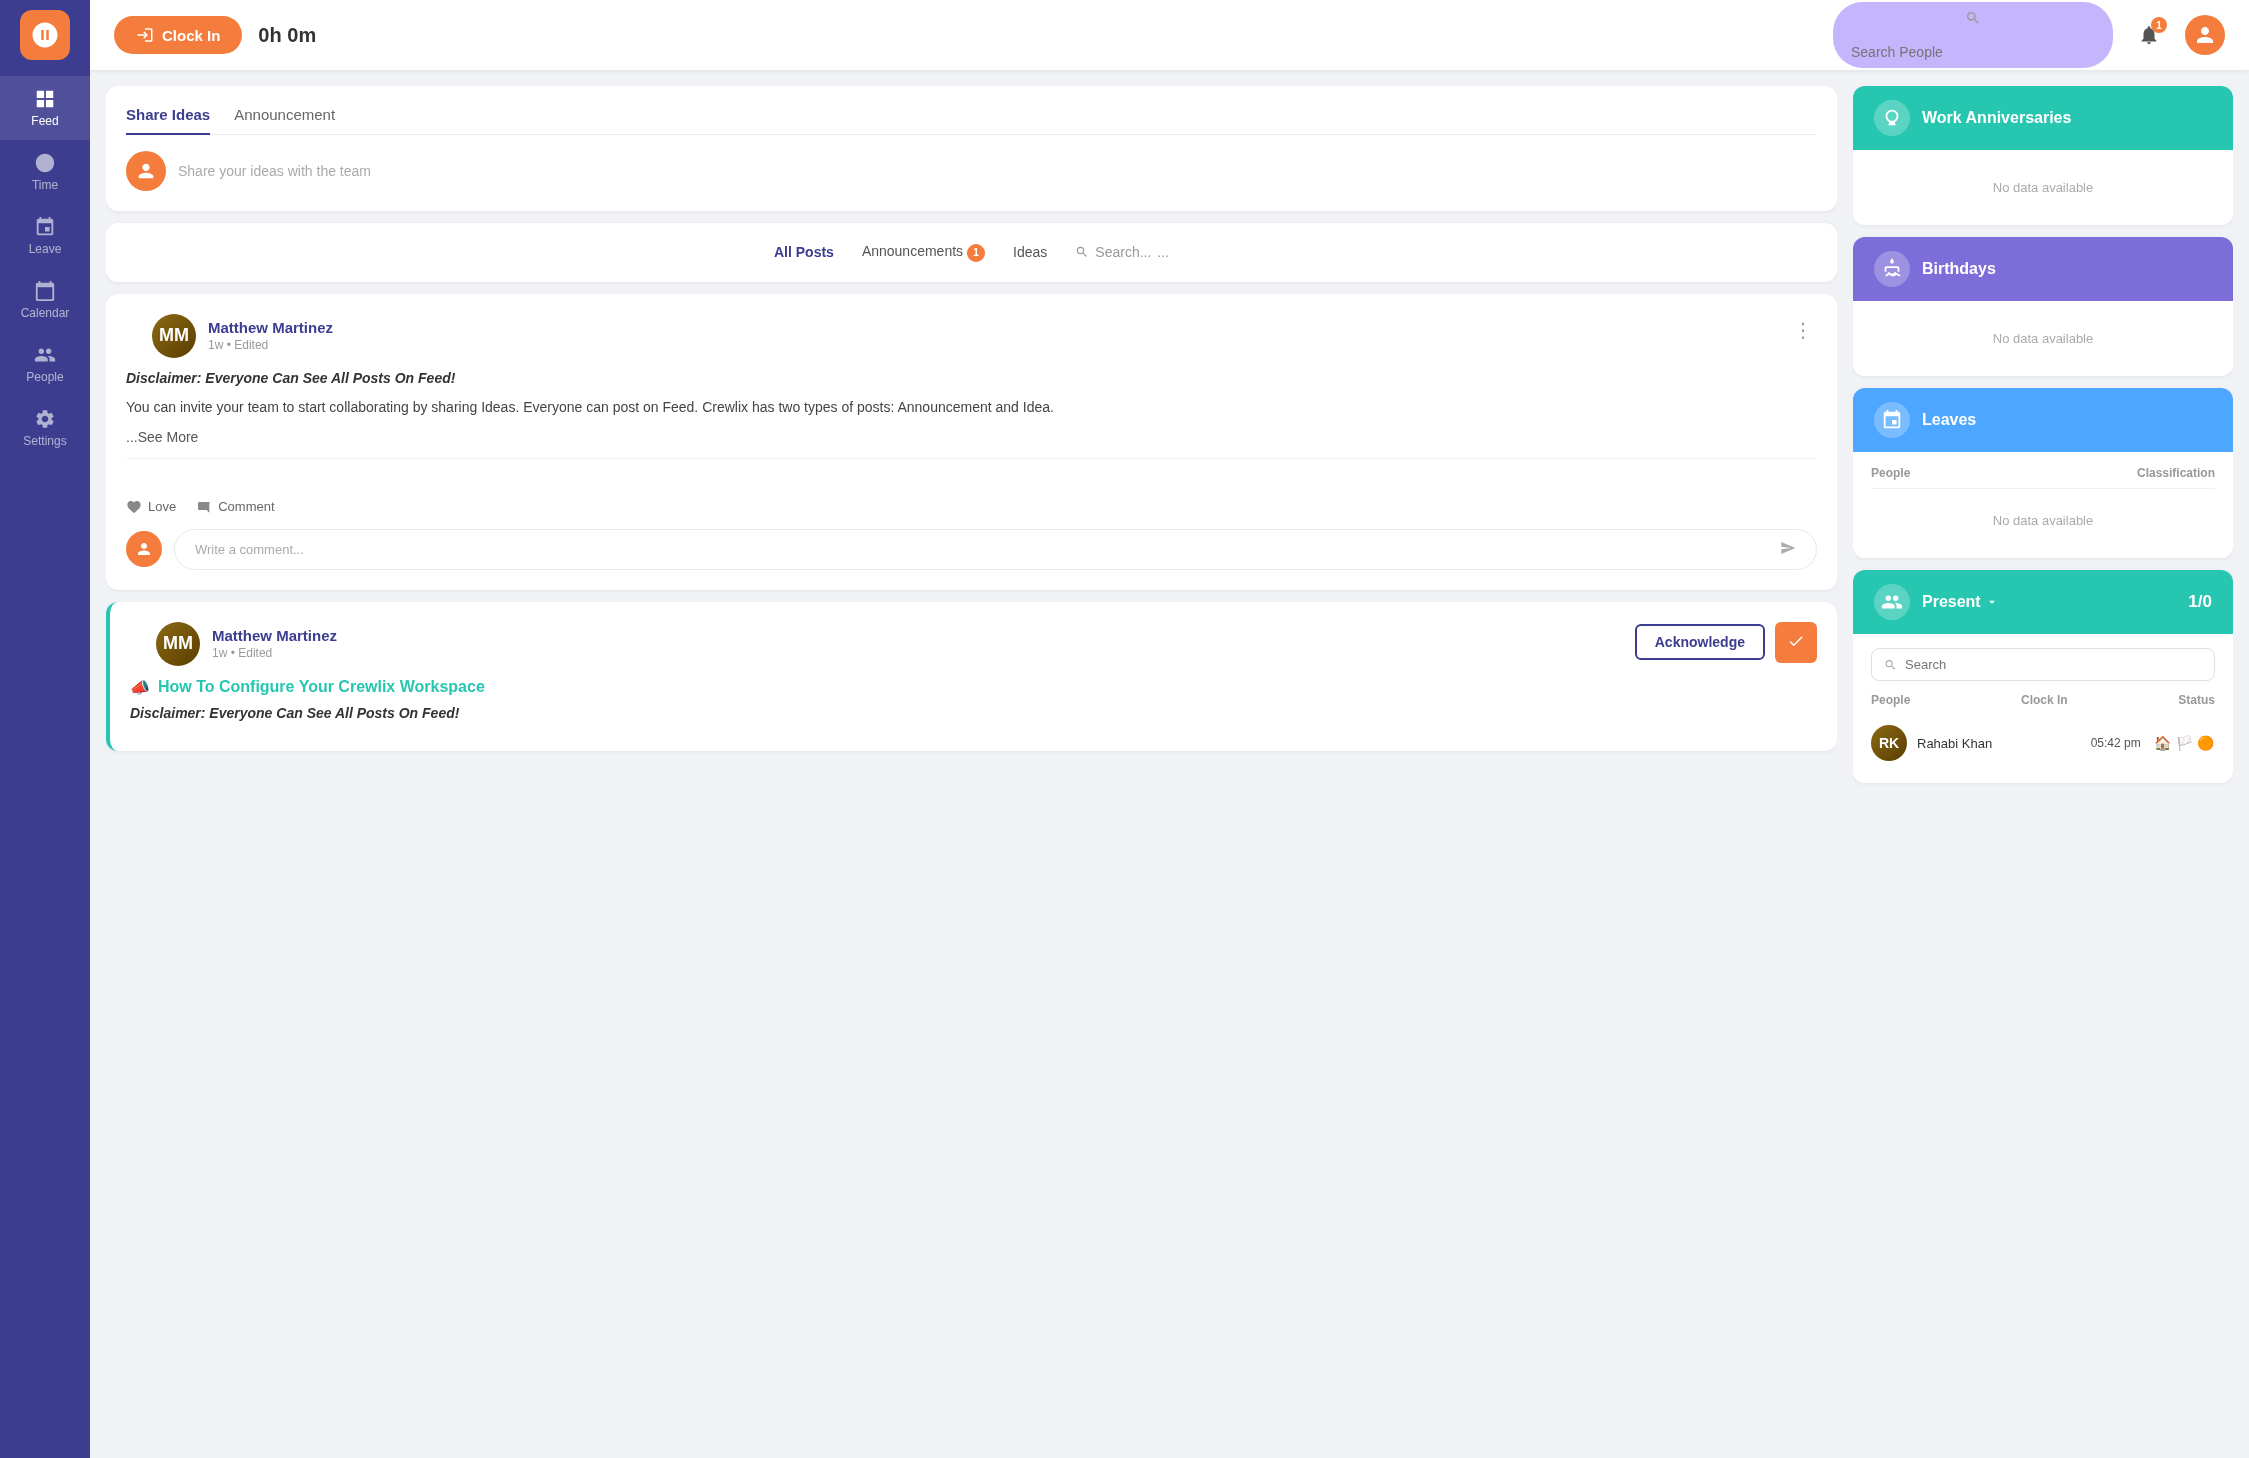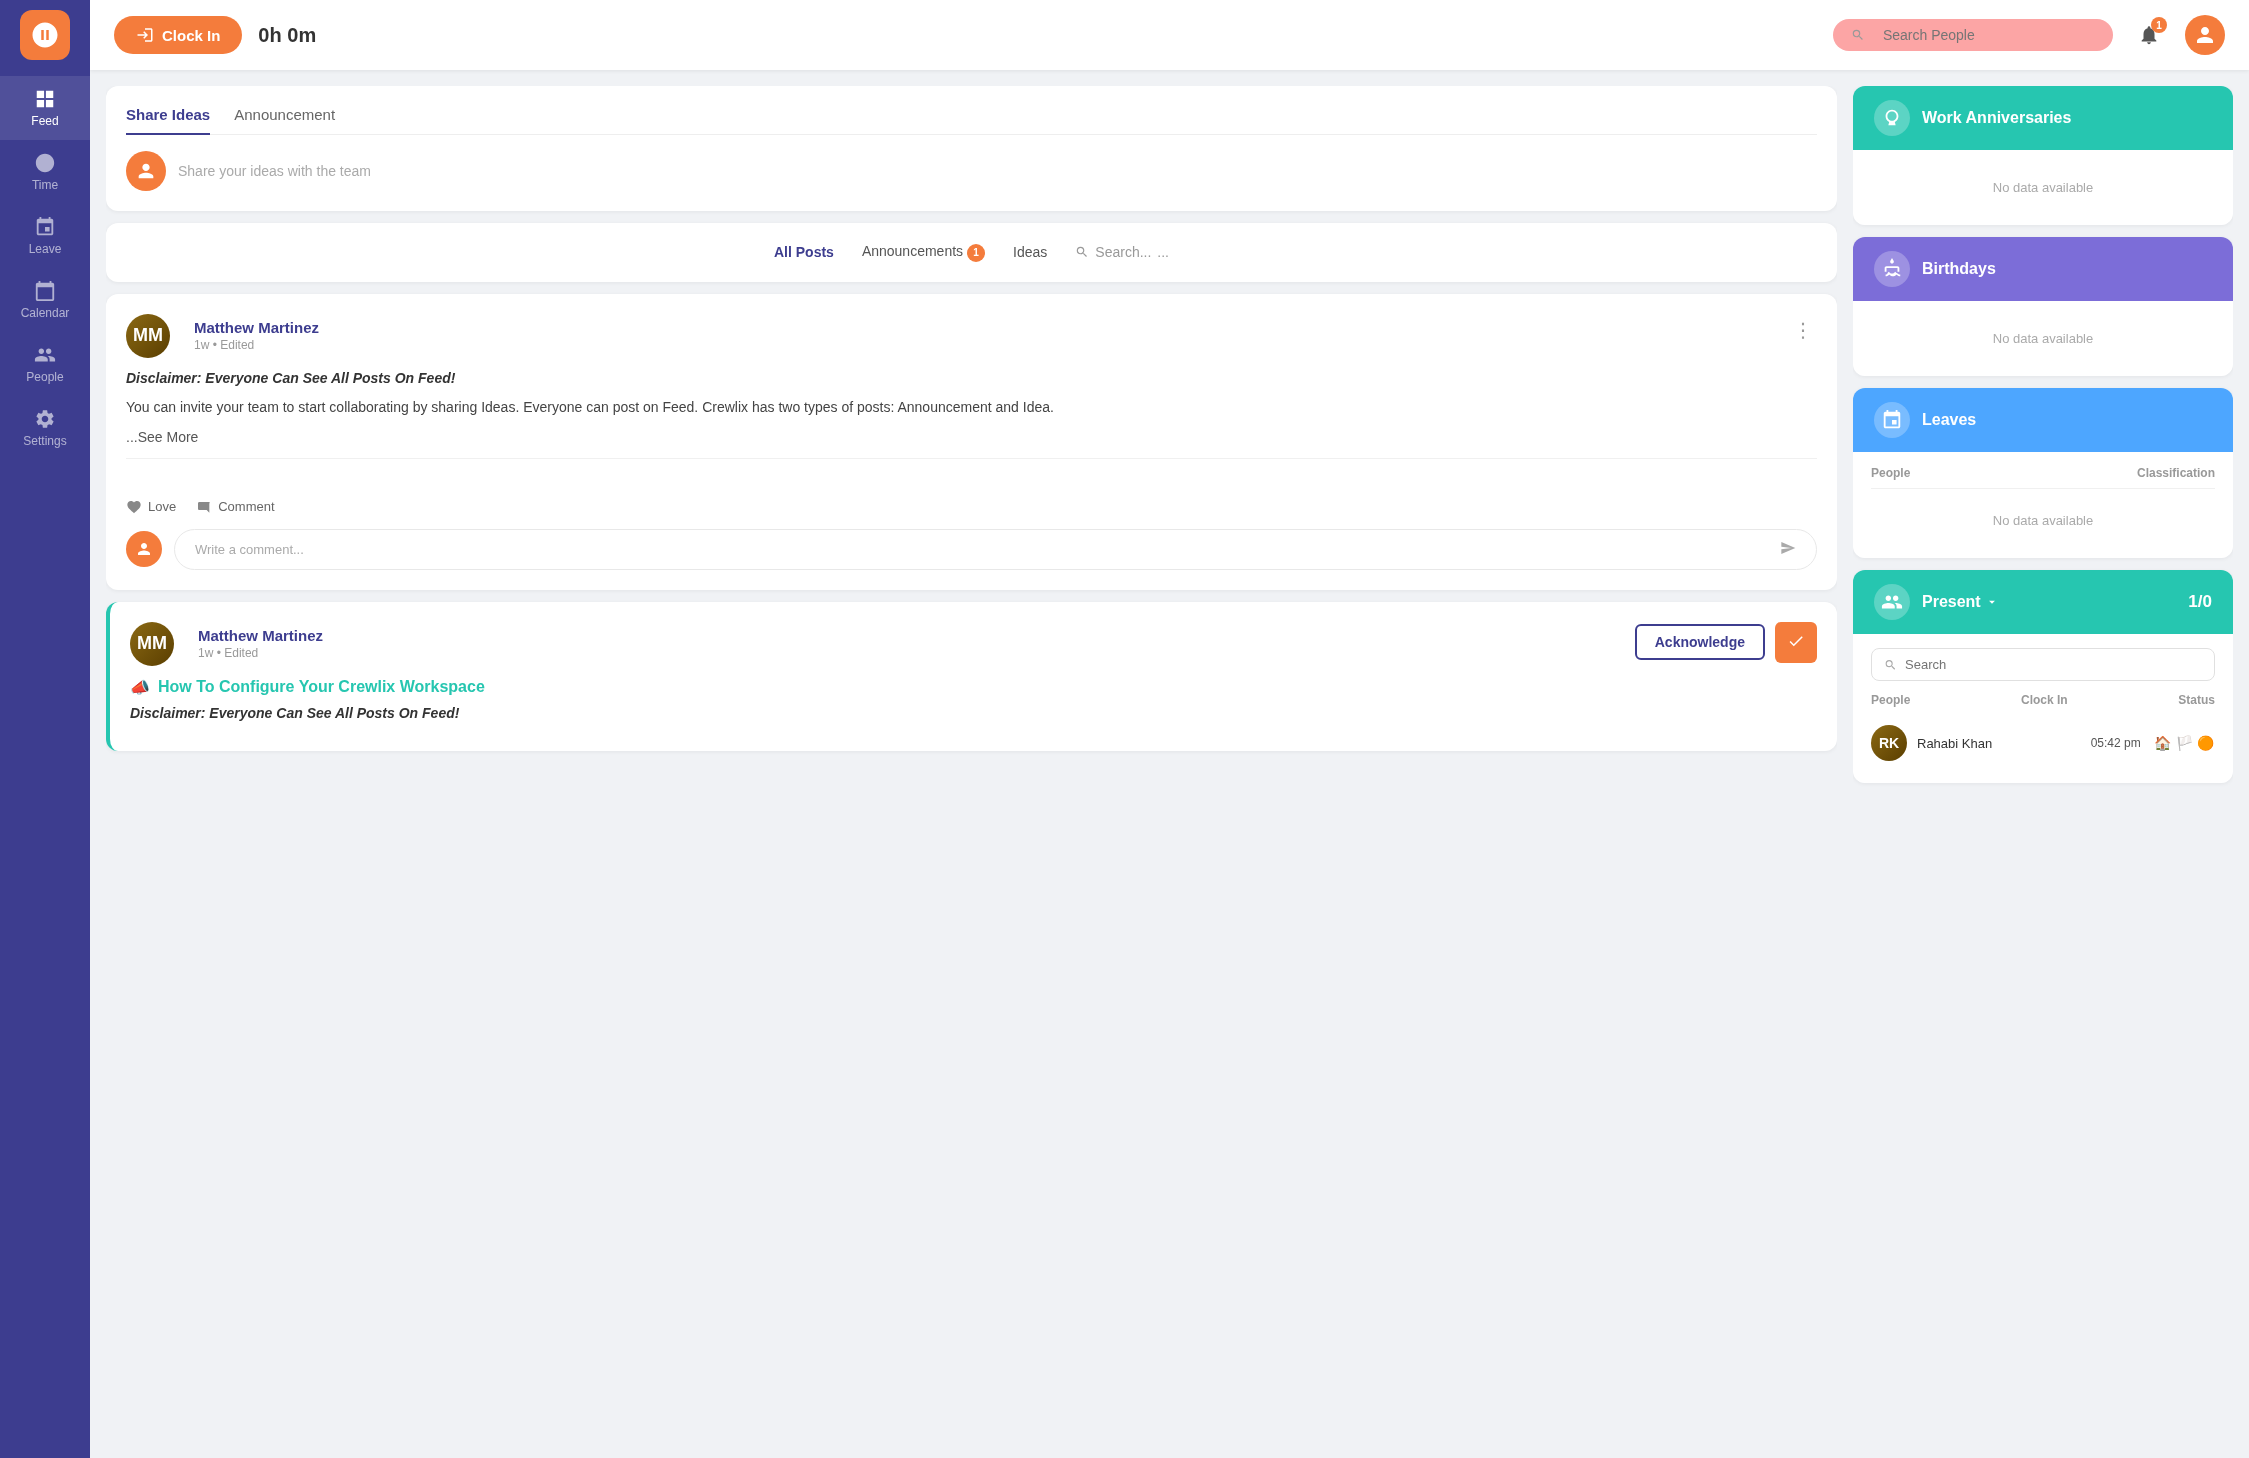--- a/index.html
+++ b/index.html
@@ -53,25 +53,26 @@
       font-size: 15px;
       font-weight: 600;
       cursor: pointer;
       display: flex; align-items: center; gap: 8px;
     }
     .clock-in-btn svg { width: 18px; height: 18px; fill: white; }
     .timer-text { font-size: 20px; font-weight: 600; color: #333; }
     .topbar-spacer { flex: 1; }
     .search-people {
       display: flex; align-items: center;
-      background: #fca5a5;
+      background: #c4b5fd;
       border-radius: 30px;
       padding: 8px 18px;
       gap: 18px;
       width: 280px;
+      flex-direction: column;
     }
     .search-people svg { width: 16px; height: 16px; fill: #999; }
     .search-people input {
       background: none; border: none; outline: none;
       font-size: 14px; color: #666; width: 100%;
     }
     .notif-btn {
       position: relative; cursor: pointer;
       width: 40px; height: 40px;
       display: flex; align-items: center; justify-content: center;
@@ -164,21 +165,21 @@
     .post-card {
       background: white;
       border-radius: 12px;
       padding: 20px;
       box-shadow: 0 1px 4px rgba(0,0,0,0.06);
     }
     .post-header {
       display: flex; align-items: flex-start; justify-content: space-between;
       margin-bottom: 12px;
     }
-    .post-author-row { display: flex; align-items: center; gap: 24px; }
+    .post-author-row { display: flex; align-items: center; gap: 12px; margin-left: 26px; }
     .post-avatar {
       width: 44px; height: 44px; border-radius: 50%;
       background: #ccc; overflow: hidden;
       flex-shrink: 0;
     }
     .post-avatar-img {
       width: 100%; height: 100%;
       background: linear-gradient(135deg, #8B6914, #5a3e00);
       display: flex; align-items: center; justify-content: center;
       font-size: 18px; color: white; font-weight: 600;

